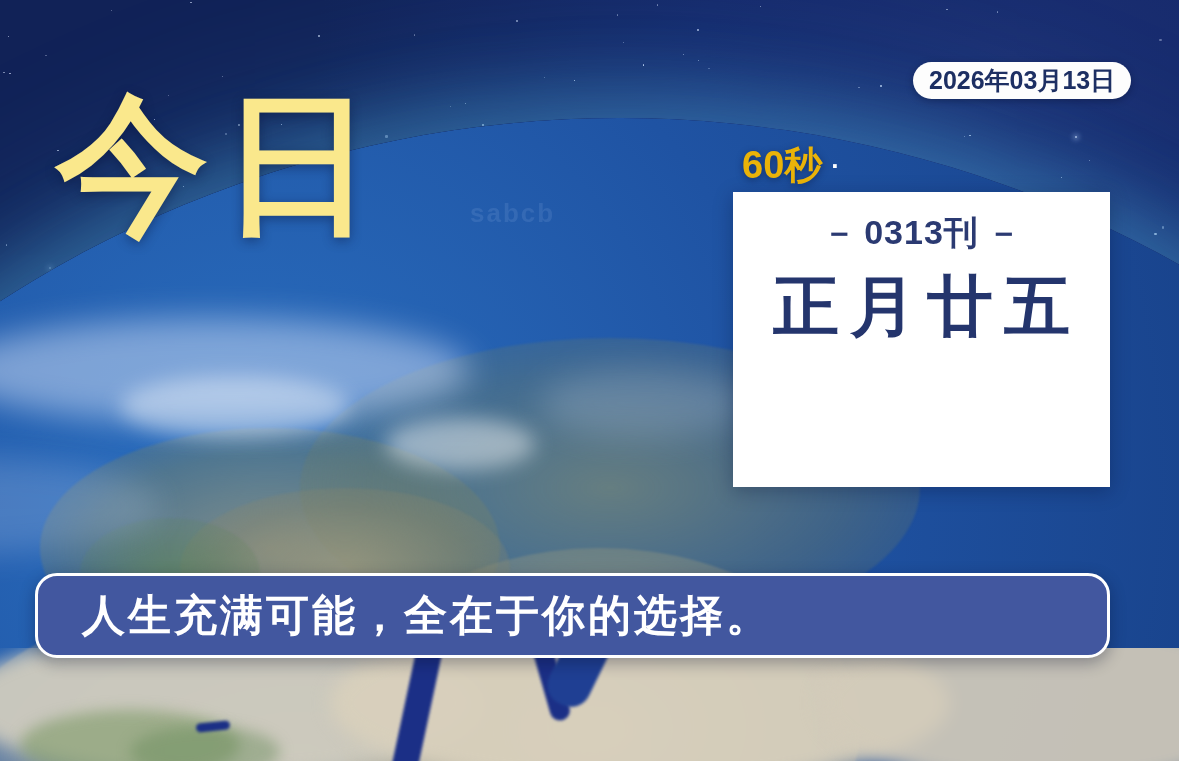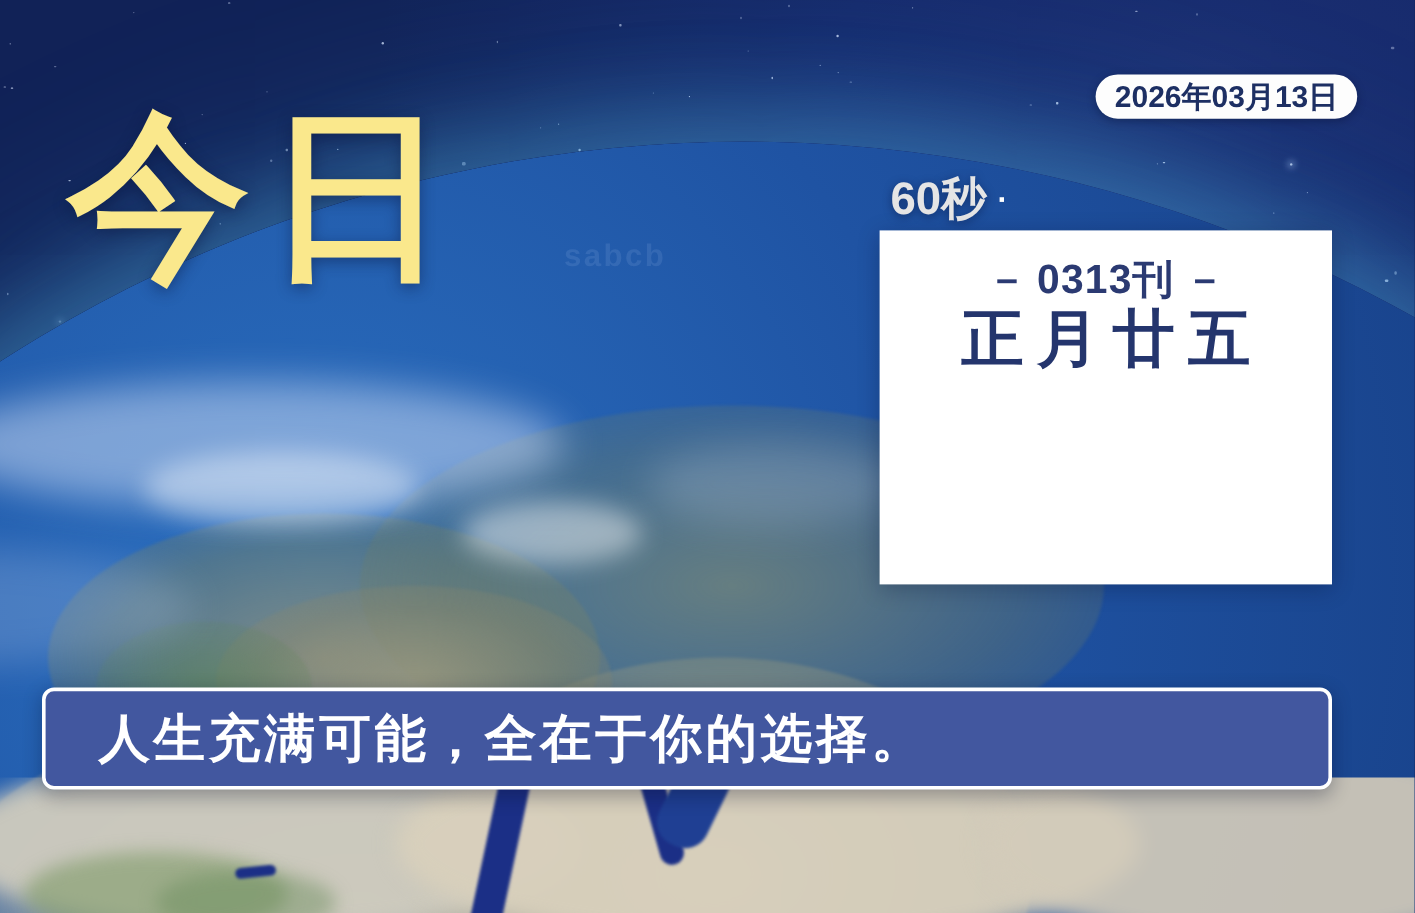--- a/index.html
+++ b/index.html
@@ -157,21 +157,21 @@
     width: 372px;
     display: flex;
     align-items: baseline;
     justify-content: flex-start;
     z-index: 8;
     white-space: nowrap;
   }
   .sub-60 {
     font-size: 38px;
     font-weight: 700;
-    color: #e5e5e5;
+    color: #eab308;
     letter-spacing: 0px;
     text-shadow: 0 2px 7px rgba(8,20,60,0.5);
   }
   .sub-dot {
     font-size: 26px;
     font-weight: 700;
     color: #ffffff;
     margin: 0 7px 0 9px;
     position: relative;
     top: -3px;
@@ -217,39 +217,40 @@
   .card-weekday {
     margin-top: 16px;
     font-size: 60px;
     font-weight: 700;
     color: #24356d;
     letter-spacing: 11px;
     text-indent: 11px;
     line-height: 1.05;
   }
   .card-lunar {
-    font-size: 52px;
+    margin-top: 16px;
+    font-size: 66px;
     font-weight: 700;
     color: #24356d;
     letter-spacing: 11px;
     text-indent: 11px;
     line-height: 1.05;
   }
 
   
   .quote-banner {
     position: absolute;
     left: 35px;
     top: 573px;
     width: 1075px;
     height: 85px;
     box-sizing: border-box;
     background: #42579f;
     border: 3px solid #ffffff;
-    border-radius: 10px;
+    border-radius: 22px;
     display: flex;
     align-items: center;
     z-index: 9;
     box-shadow: 0 5px 16px rgba(5,12,40,0.33);
   }
   .quote-text {
     margin-left: 44px;
     font-size: 43px;
     font-weight: 700;
     color: #ffffff;

